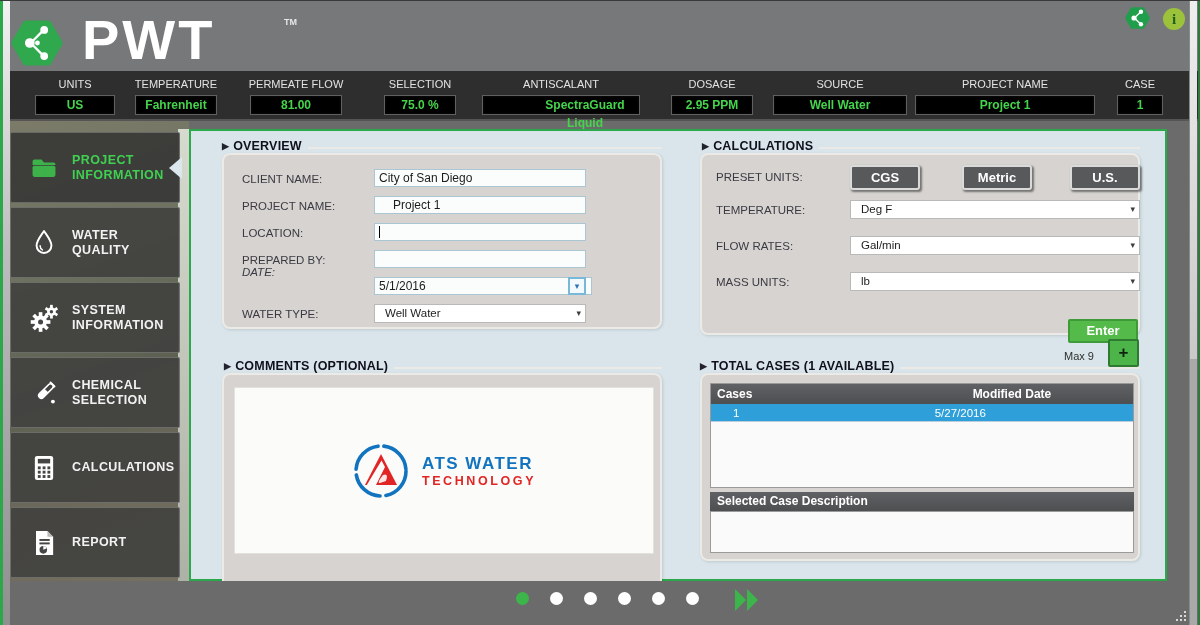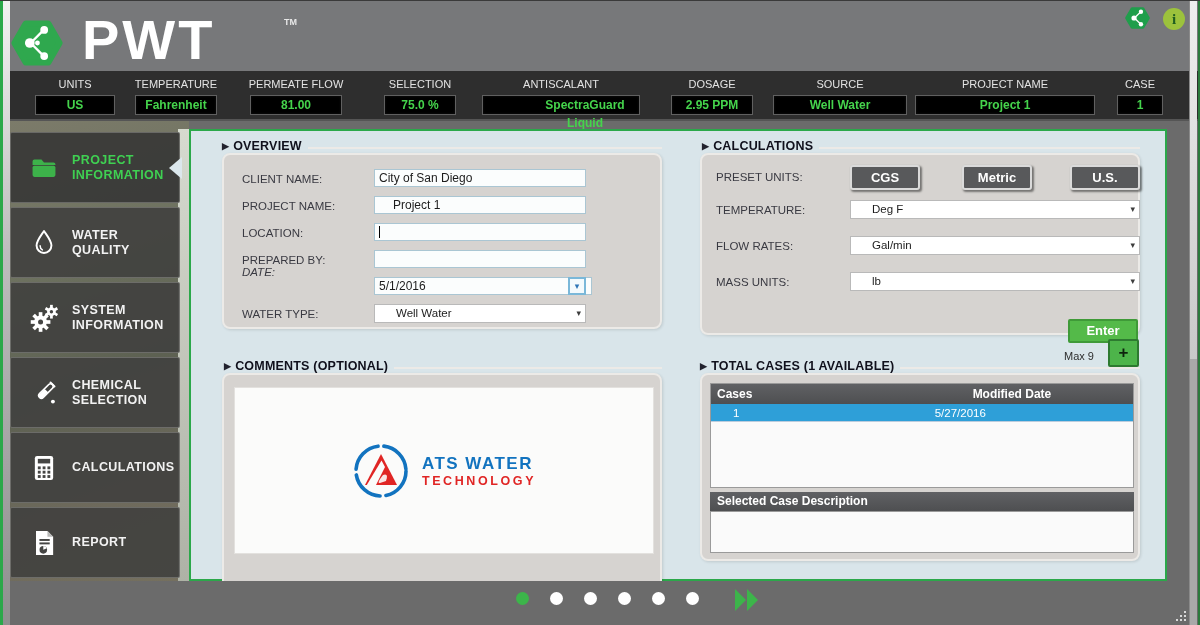--- a/index.html
+++ b/index.html
@@ -55,21 +55,21 @@
   
   .panel { position:absolute; left:189px; top:128px; width:978px; height:452px; background:#d9e5ea; border:2px solid #2ba84a; }
   .gb-title { position:absolute; display:flex; align-items:center; font-weight:bold; font-size:12.5px; color:#10101c; letter-spacing:0.2px; }
   .gb-title .marker { font-size:9px; margin-right:4px; color:#22222e; }
   .gb-title::after { content:""; flex:1; border-top:2px solid #eceae7; margin-top:3px; margin-left:6px; }
   .gb { position:absolute; background:#d6d3d0; border:2px solid #eceae7; border-radius:8px; box-shadow:1px 1px 3px rgba(0,0,0,0.12); }
 
   .f-label { position:absolute; font-size:11.5px; color:#3a3a42; }
   .tinput { position:absolute; height:18px; border:1px solid #aac6d3; background:#fbfdfd; font-family:"Liberation Sans",sans-serif; font-size:12px; color:#1c1c1c; padding:0 4px; }
   .caret { position:absolute; width:1px; height:12px; background:#000; }
-  .combo { position:absolute; height:19px; border:1px solid #b9b9b9; background:#fff; font-size:11.5px; color:#1c1c1c; line-height:17px; padding-left:21px; cursor:pointer; }
+  .combo { position:absolute; height:19px; border:1px solid #b9b9b9; background:#fff; font-size:11.5px; color:#1c1c1c; line-height:17px; padding-left:10px; cursor:pointer; }
   .combo .arr { position:absolute; right:4px; top:0; color:#3c3c3c; font-size:9px; }
   .date-btn { position:absolute; width:18px; height:18px; background:#f3fafd; border:2px solid #7ab8d9; color:#2e75b6; font-size:9px; text-align:center; line-height:14px; cursor:pointer; }
 
   .preset-btn { position:absolute; width:70px; height:25px; background:#58595b; border:2px solid #dadada; border-radius:3px;
     color:#fff; font-weight:bold; font-size:13px; text-align:center; line-height:21px; box-shadow:1.5px 1.5px 2px rgba(0,0,0,0.45); cursor:pointer; }
   .enter-btn { position:absolute; width:70px; height:24px; background:#54ba49; border:2px solid #3f9a38; color:#fff;
     font-weight:bold; font-size:13px; text-align:center; line-height:20px; border-radius:2px; cursor:pointer; }
 
   .comments-inner { position:absolute; left:10px; top:12px; width:420px; height:167px; background:#fbfbfa; border:1px solid #e3e1de;
     display:flex; align-items:center; justify-content:center; }

